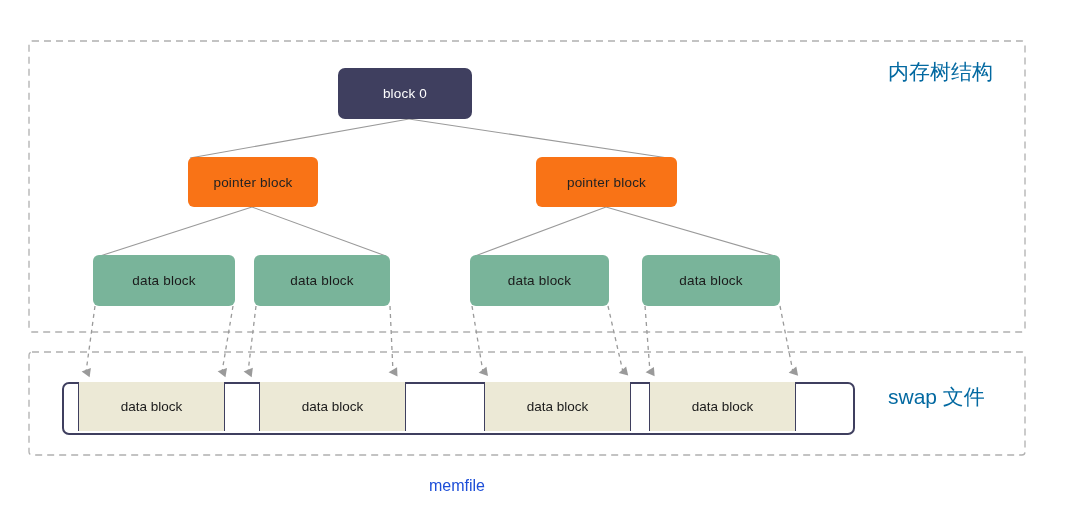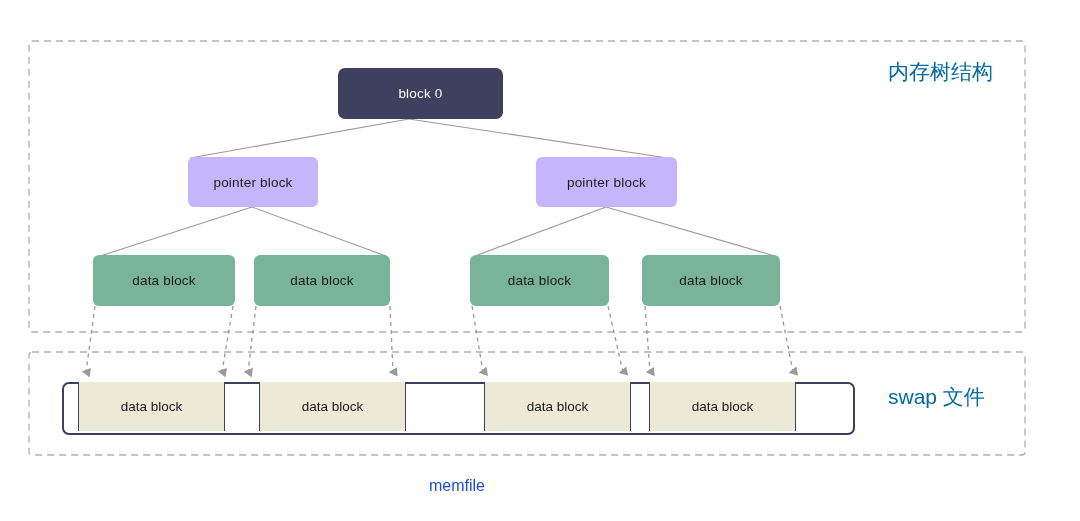--- a/index.html
+++ b/index.html
@@ -33,21 +33,21 @@
     font-size: 13.5px;
     letter-spacing: 0.2px;
     white-space: nowrap;
   }
   .node-root {
     background: #3f3f5f;
     color: #ffffff;
     border-radius: 7px;
   }
   .node-pointer {
-    background: #c4b5fd;
+    background: #f97316;
     color: #222222;
   }
   .node-data {
     background: #79b49a;
     color: #1a1a1a;
   }
   .swap-bar {
     position: absolute;
     box-sizing: border-box;
     border: 2px solid #3f3f5f;
@@ -116,21 +116,21 @@
       <path d="M233,306 L222,372"></path>
       <path d="M256,306 L248,372"></path>
       <path d="M390,306 L393,372"></path>
       <path d="M472,306 L483,372"></path>
       <path d="M608,306 L623,372"></path>
       <path d="M645,306 L650,372"></path>
       <path d="M780,306 L793,372"></path>
     </g>
   </svg>
 
-  <div class="node node-root" style="left:338px; top:68px; width:165px; height:51px;">
+  <div class="node node-root" style="left:338px; top:68px; width:134px; height:51px;">
     <span>block 0</span>
   </div>
 
   <div class="node node-pointer" style="left:188px; top:157px; width:130px; height:50px;">
     <span>pointer block</span>
   </div>
   <div class="node node-pointer" style="left:536px; top:157px; width:141px; height:50px;">
     <span>pointer block</span>
   </div>
 

